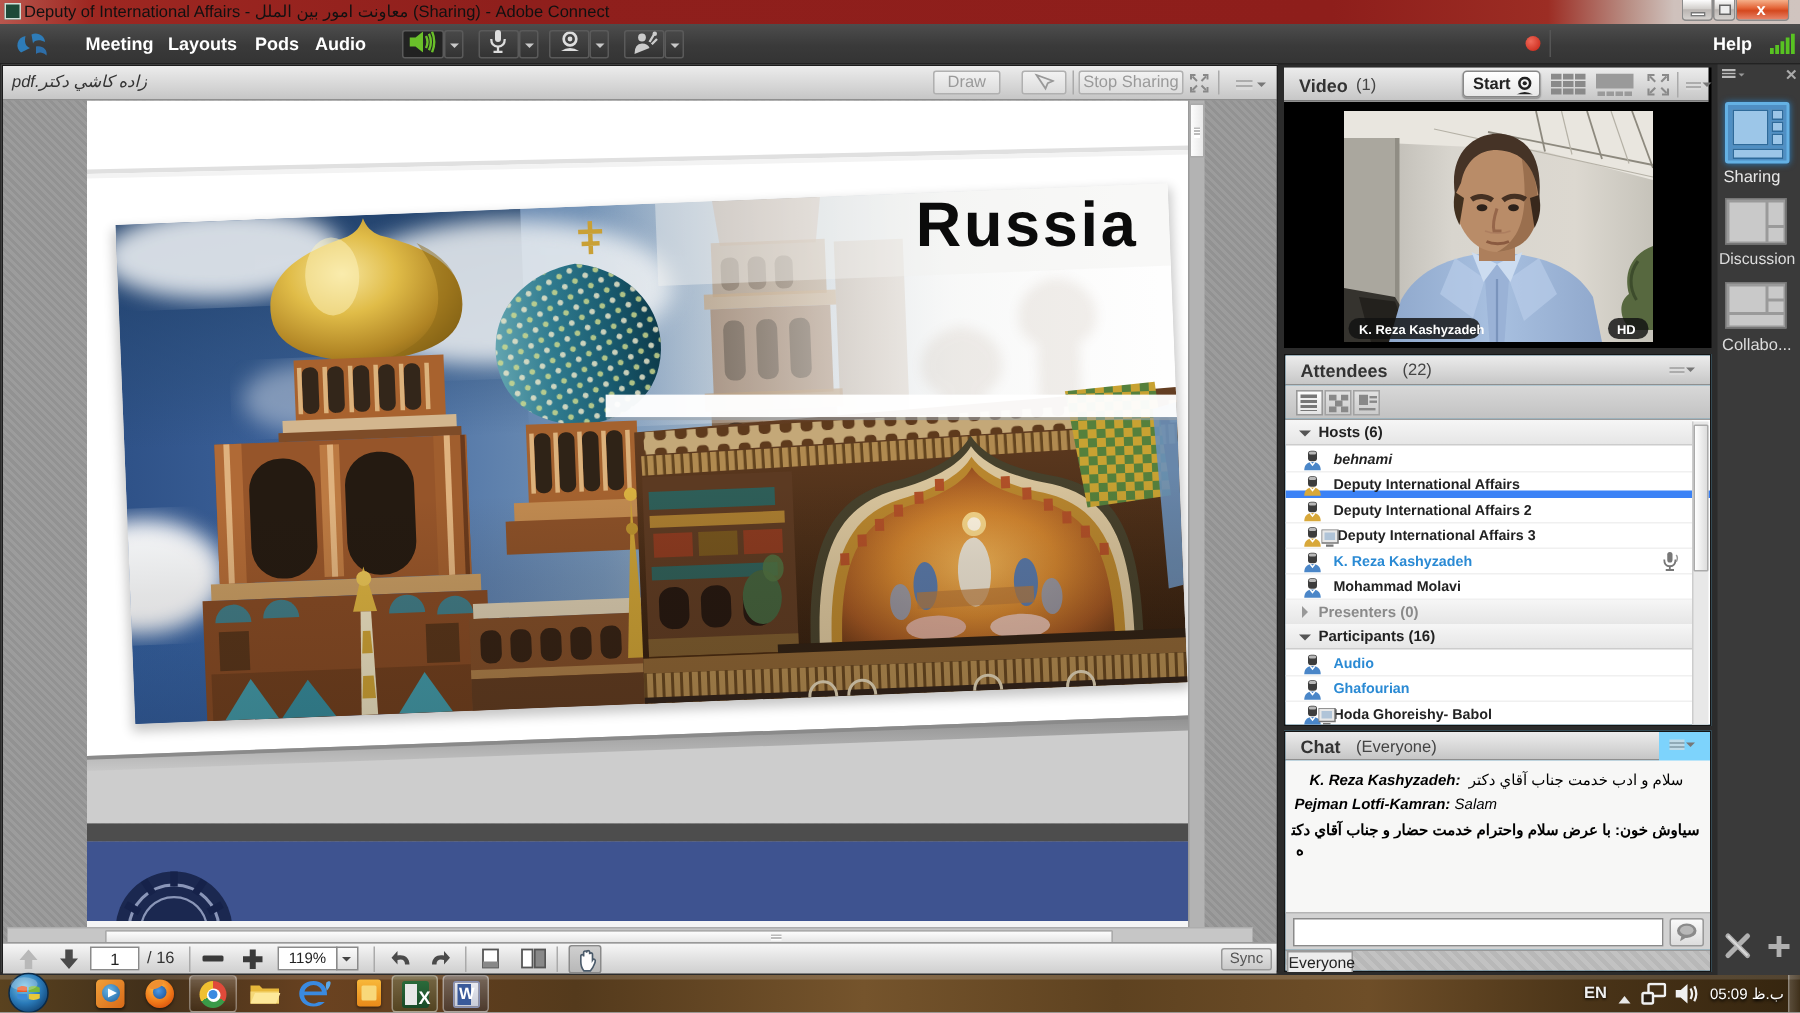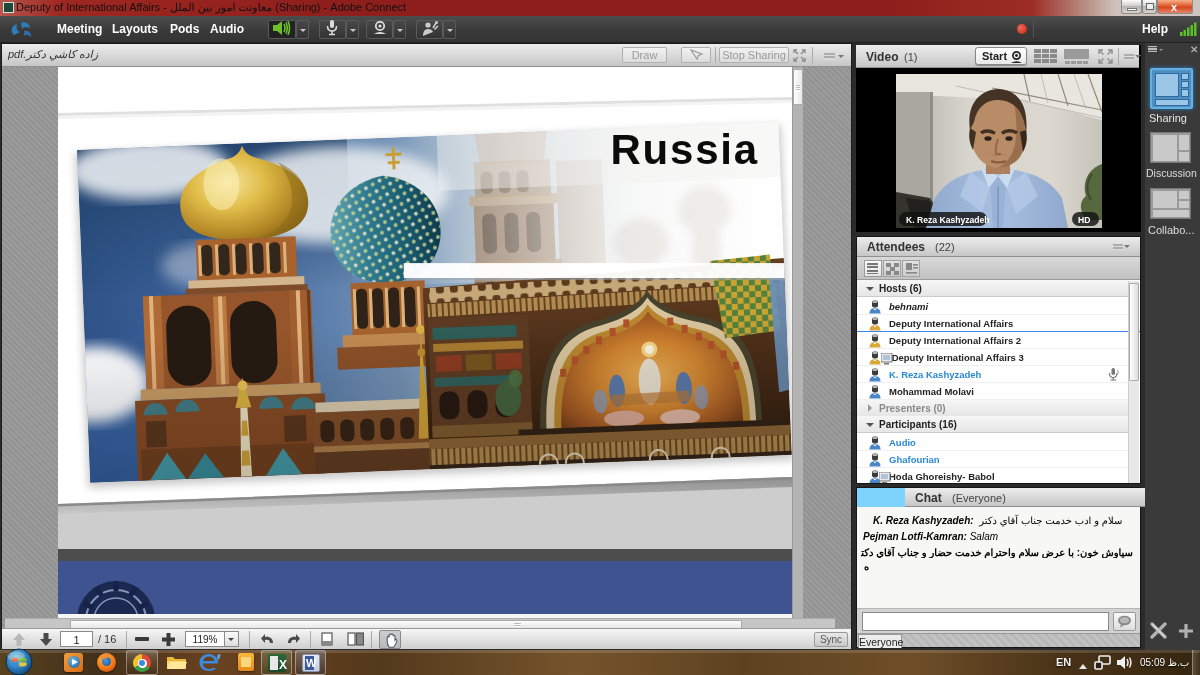--- a/index.html
+++ b/index.html
@@ -664,21 +664,21 @@
         </div>
         <div class="abs" style="left:0;top:18px;width:271px;height:17px;border-bottom:1px solid #f0f0f0;">
           <svg width="14" height="14" viewBox="0 0 14 14" style="position:absolute;left:11px;top:2px;">
             <rect x="4" y="0.5" width="6" height="7" rx="2" fill="#3c3c3c"></rect>
             <rect x="4.6" y="1" width="4.8" height="2" rx="1" fill="#b8b8b8"></rect>
             <path d="M1.5 13.5 C1.5 9.5 4 8 7 8 C10 8 12.5 9.5 12.5 13.5 Z" fill="#4a86c8"></path>
             <path d="M5.5 8.2 L7 10 L8.5 8.2" stroke="#fff" stroke-width="1" fill="none"></path>
           </svg>
           <span style="position:absolute;left:32px;top:3px;font-size:9.5px;font-weight:bold;color:#222;font-style:italic;">behnami</span>
         </div>
-        <div class="abs" style="left:0;top:35px;width:307px;height:17px;border-bottom:1px solid #3b82f6;">
+        <div class="abs" style="left:0;top:35px;width:307px;height:17px;border-bottom:5px solid #3b82f6;">
           <svg width="14" height="14" viewBox="0 0 14 14" style="position:absolute;left:11px;top:2px;">
             <rect x="4" y="0.5" width="6" height="7" rx="2" fill="#3c3c3c"></rect>
             <rect x="4.6" y="1" width="4.8" height="2" rx="1" fill="#b8b8b8"></rect>
             <path d="M1.5 13.5 C1.5 9.5 4 8 7 8 C10 8 12.5 9.5 12.5 13.5 Z" fill="#d8a83a"></path>
             <path d="M5.5 8.2 L7 10 L8.5 8.2" stroke="#fff" stroke-width="1" fill="none"></path>
           </svg>
           <span style="position:absolute;left:32px;top:3px;font-size:9.5px;font-weight:bold;color:#222;">Deputy International Affairs</span>
         </div>
         <div class="abs" style="left:0;top:52px;width:271px;height:17px;border-bottom:1px solid #f0f0f0;">
           <svg width="14" height="14" viewBox="0 0 14 14" style="position:absolute;left:11px;top:2px;">
@@ -767,21 +767,21 @@
           </svg>
           <span style="position:absolute;left:32px;top:3px;font-size:9.5px;font-weight:bold;color:#2a8ad4;">Ghafourian</span>
         </div>
       </div>
     <div class="abs" style="left:271px;top:44px;width:11px;height:202px;background:#e8e8e8;border-left:1px solid #ccc;">
       <div class="abs" style="left:0px;top:2px;width:10px;height:98px;background:linear-gradient(90deg,#fff,#ddd);border:1px solid #aaa;border-radius:1px;"></div>
     </div>
   </div>
 
   <div id="chatpod" class="abs pod">
-    <div class="abs podheader" style="left:0;top:0;width:249px;height:19px;margin-left:48px;">
+    <div class="abs podheader" style="left:0;top:0;width:249px;height:19px;">
       <div class="abs" style="left:10px;top:3px;font-size:12px;font-weight:bold;color:#333;">Chat</div>
       <div class="abs" style="left:47px;top:4px;font-size:11px;color:#444;">(Everyone)</div>
       <div class="abs" style="left:256px;top:5px;width:10px;height:7px;background:linear-gradient(#ddd 0 1.4px,#999 1.4px 2.8px,#ddd 2.8px 4.2px,#999 4.2px 5.6px,#ddd 5.6px);opacity:.7;"></div>
       <div class="abs" style="left:267px;top:7px;border:3px solid transparent;border-top-color:#777;"></div>
     </div>
     <div class="abs" style="left:0;top:19px;width:283px;height:101px;background:#f7f7f6;font-size:10px;">
       <div class="abs" style="left:6px;top:6px;width:274px;white-space:nowrap;line-height:15px;margin-left:10px;"><b><i>K. Reza Kashyzadeh:</i></b>&nbsp; <span dir="rtl">سلام و ادب خدمت جناب آقاي دكتر</span></div>
       <div class="abs" style="left:6px;top:24px;"><b><i>Pejman Lotfi-Kamran:</i></b> <i>Salam</i></div>
       <div class="abs" dir="rtl" style="right:7px;top:40px;width:272px;white-space:nowrap;overflow:hidden;font-weight:bold;">سياوش خون: با عرض سلام واحترام خدمت حضار و جناب آقاي دكتر كاشي زاد</div>
         <div class="abs" style="left:7px;top:54px;font-weight:bold;">ه</div>

